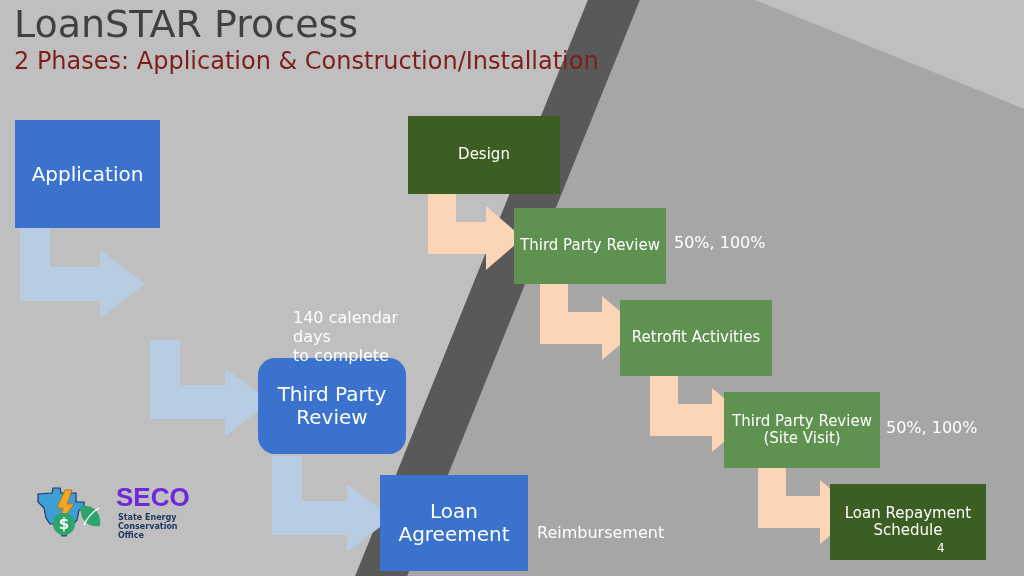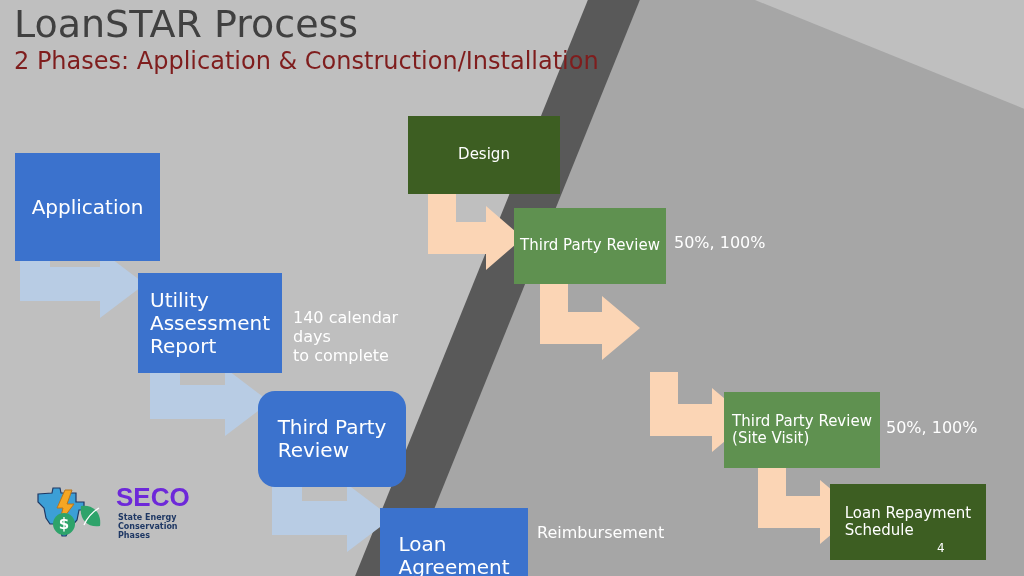--- a/index.html
+++ b/index.html
@@ -47,29 +47,28 @@
     color: #7f1d1d;
     line-height: 30px;
     white-space: nowrap;
     margin-top: 0;
   }
   .node {
     position: absolute;
     display: flex;
     align-items: center;
     justify-content: center;
-    text-align: left;
+    text-align: center;
     color: #ffffff;
     box-sizing: border-box;
     z-index: 4;
     padding: 4px;
   }
   .node.blue {
     background: #3b72cd;
-    margin-top: 33px;
   }
   .node.green {
     background: #5f9150;
   }
   .node.darkgreen {
     background: #3d5e22;
   }
   .node-label {
     display: block;
     line-height: 1.15;
@@ -166,44 +165,42 @@
   </svg>
 
   <svg class="arrow" style="left:758px; top:464px; width:105px; height:90px;" viewBox="0 0 105 90">
     <path d="M0,0 L28,0 L28,32 L62,32 L62,16 L100,48 L62,80 L62,64 L0,64 Z" fill="#fbd5b5"></path>
   </svg>
 
   <div class="node blue" style="left:15px; top:120px; width:145px; height:108px; font-size:20px;">
     <span class="node-label">Application</span>
   </div>
 
-  <div class="node blue" style="left:138px; top:240px; width:144px; height:100px; font-size:20px;">
-    <span class="node-label">Utility
-Assessment
-Report</span>
-  </div>
 
   <div class="node blue" style="left:258px; top:358px; width:148px; height:96px; font-size:20px;border-radius:17px;">
     <span class="node-label">Third Party
 Review</span>
   </div>
 
   <div class="node blue" style="left:380px; top:475px; width:148px; height:96px; font-size:20px;">
     <span class="node-label">Loan
 Agreement</span>
   </div>
 
   <div class="node darkgreen" style="left:408px; top:116px; width:152px; height:78px; font-size:15px;">
     <span class="node-label">Design</span>
   </div>
 
   <div class="node green" style="left:514px; top:208px; width:152px; height:76px; font-size:15px;">
     <span class="node-label">Third Party Review</span>
   </div>
 
+  <div class="node green" style="left:620px; top:300px; width:152px; height:76px; font-size:15px;">
+    <span class="node-label">Retrofit Activities</span>
+  </div>
 
   <div class="node green" style="left:724px; top:392px; width:156px; height:76px; font-size:15px;">
     <span class="node-label">Third Party Review
 (Site Visit)</span>
   </div>
 
   <div class="node darkgreen" style="left:830px; top:484px; width:156px; height:76px; font-size:15px;">
     <span class="node-label">Loan Repayment
 Schedule</span>
   </div>
@@ -227,16 +224,16 @@
       <path d="M33,10 L25,28 L31,28 L27,44 L42,24 L35,24 L40,10 Z" fill="#f5a623" stroke="#b9761c" stroke-width="1"></path>
 
       <path d="M49,26 C60,24 70,32 68,46 C56,48 47,40 49,26 Z" fill="#2ea36a"></path>
       <path d="M52,45 C56,36 62,31 67,28" stroke="#ffffff" stroke-width="1.3" fill="none"></path>
 
       <circle cx="32" cy="44" r="11" fill="#2ea36a"></circle>
       <text x="32" y="49" font-family="DejaVu Sans, sans-serif" font-size="15" font-weight="bold" fill="#ffffff" text-anchor="middle">$</text>
     </svg>
     <div id="seco-text-main">SECO</div>
     <div id="seco-text-sub1">State Energy</div>
-    <div id="seco-text-sub2">Conservation Phases</div>
+    <div id="seco-text-sub2">Conservation Office</div>
   </div>
 
 </div>
 
 </body></html>

